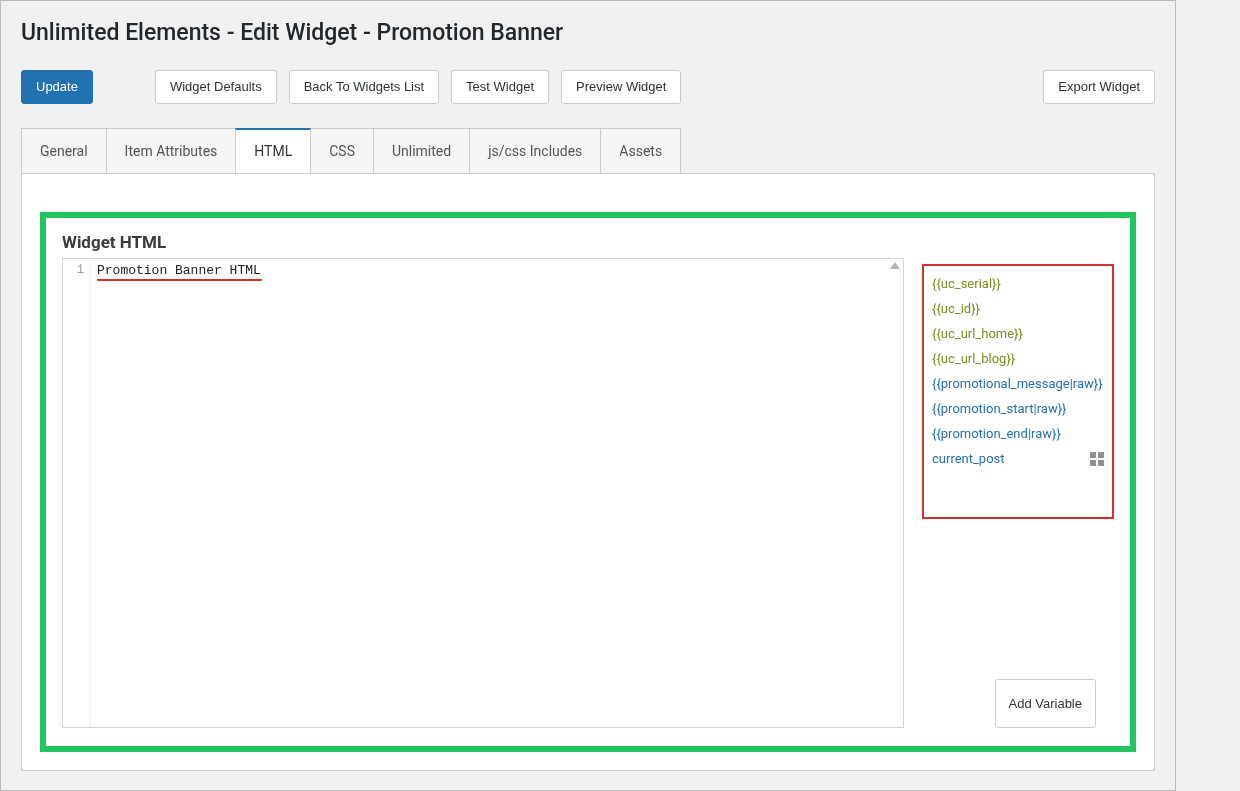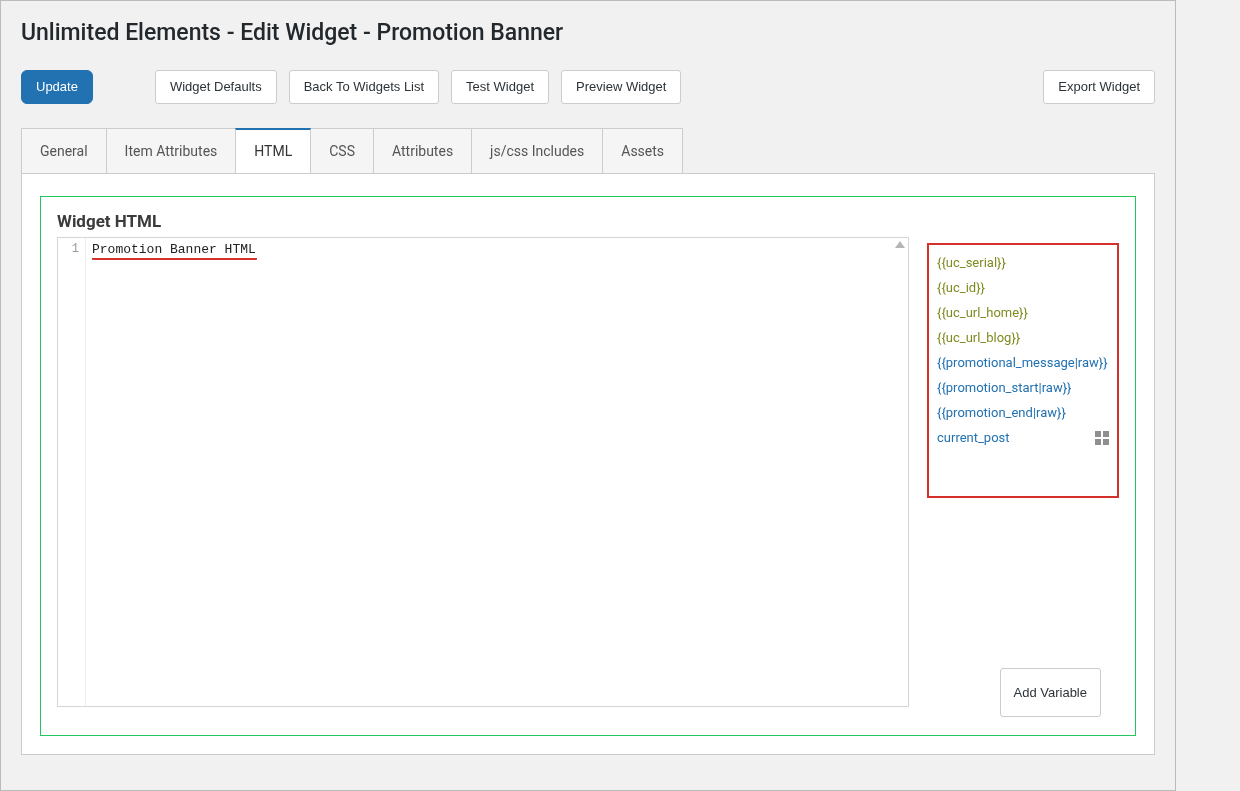--- a/index.html
+++ b/index.html
@@ -36,21 +36,20 @@
     padding: 7px 14px;
     font-size: 13px;
     color: #2c3338;
     cursor: pointer;
     line-height: 1.4;
   }
   .btn-primary {
     background: #2271b1;
     border-color: #2271b1;
     color: #fff;
-    border-radius: 6px;
   }
   .toolbar-spacer { flex: 1; }
   .tabs {
     display: flex;
     margin: 0 20px;
   }
   .tab {
     border: 1px solid #ccc;
     border-bottom: none;
     background: #f5f5f5;
@@ -70,24 +69,24 @@
   }
   .panel {
     background: #fff;
     border: 1px solid #ccc;
     margin: 0 20px;
     padding: 18px;
     position: relative;
     min-height: 580px;
   }
   .inner-panel {
-    border: 1px solid #22c55e;
+    border: 6px solid #22c55e;
     background: #fff;
     padding: 14px 16px 16px 16px;
-    margin-top: 4px;
+    margin-top: 20px;
     min-height: 540px;
     position: relative;
   }
   .inner-panel-title {
     font-size: 17px;
     font-weight: 700;
     color: #3b3b3b;
     margin-bottom: 6px;
   }
   .editor-row {
@@ -208,21 +207,21 @@
     <button class="btn">Preview Widget</button>
     <div class="toolbar-spacer"></div>
     <button class="btn">Export Widget</button>
   </div>
 
   <div class="tabs">
     <div class="tab">General</div>
     <div class="tab">Item Attributes</div>
     <div class="tab active">HTML</div>
     <div class="tab">CSS</div>
-    <div class="tab">Attributes</div>
+    <div class="tab">Unlimited</div>
     <div class="tab">js/css Includes</div>
     <div class="tab">Assets</div>
   </div>
 
   <div class="panel">
     <div class="inner-panel">
       <div class="inner-panel-title">Widget HTML</div>
 
       <div class="editor-row">
 

